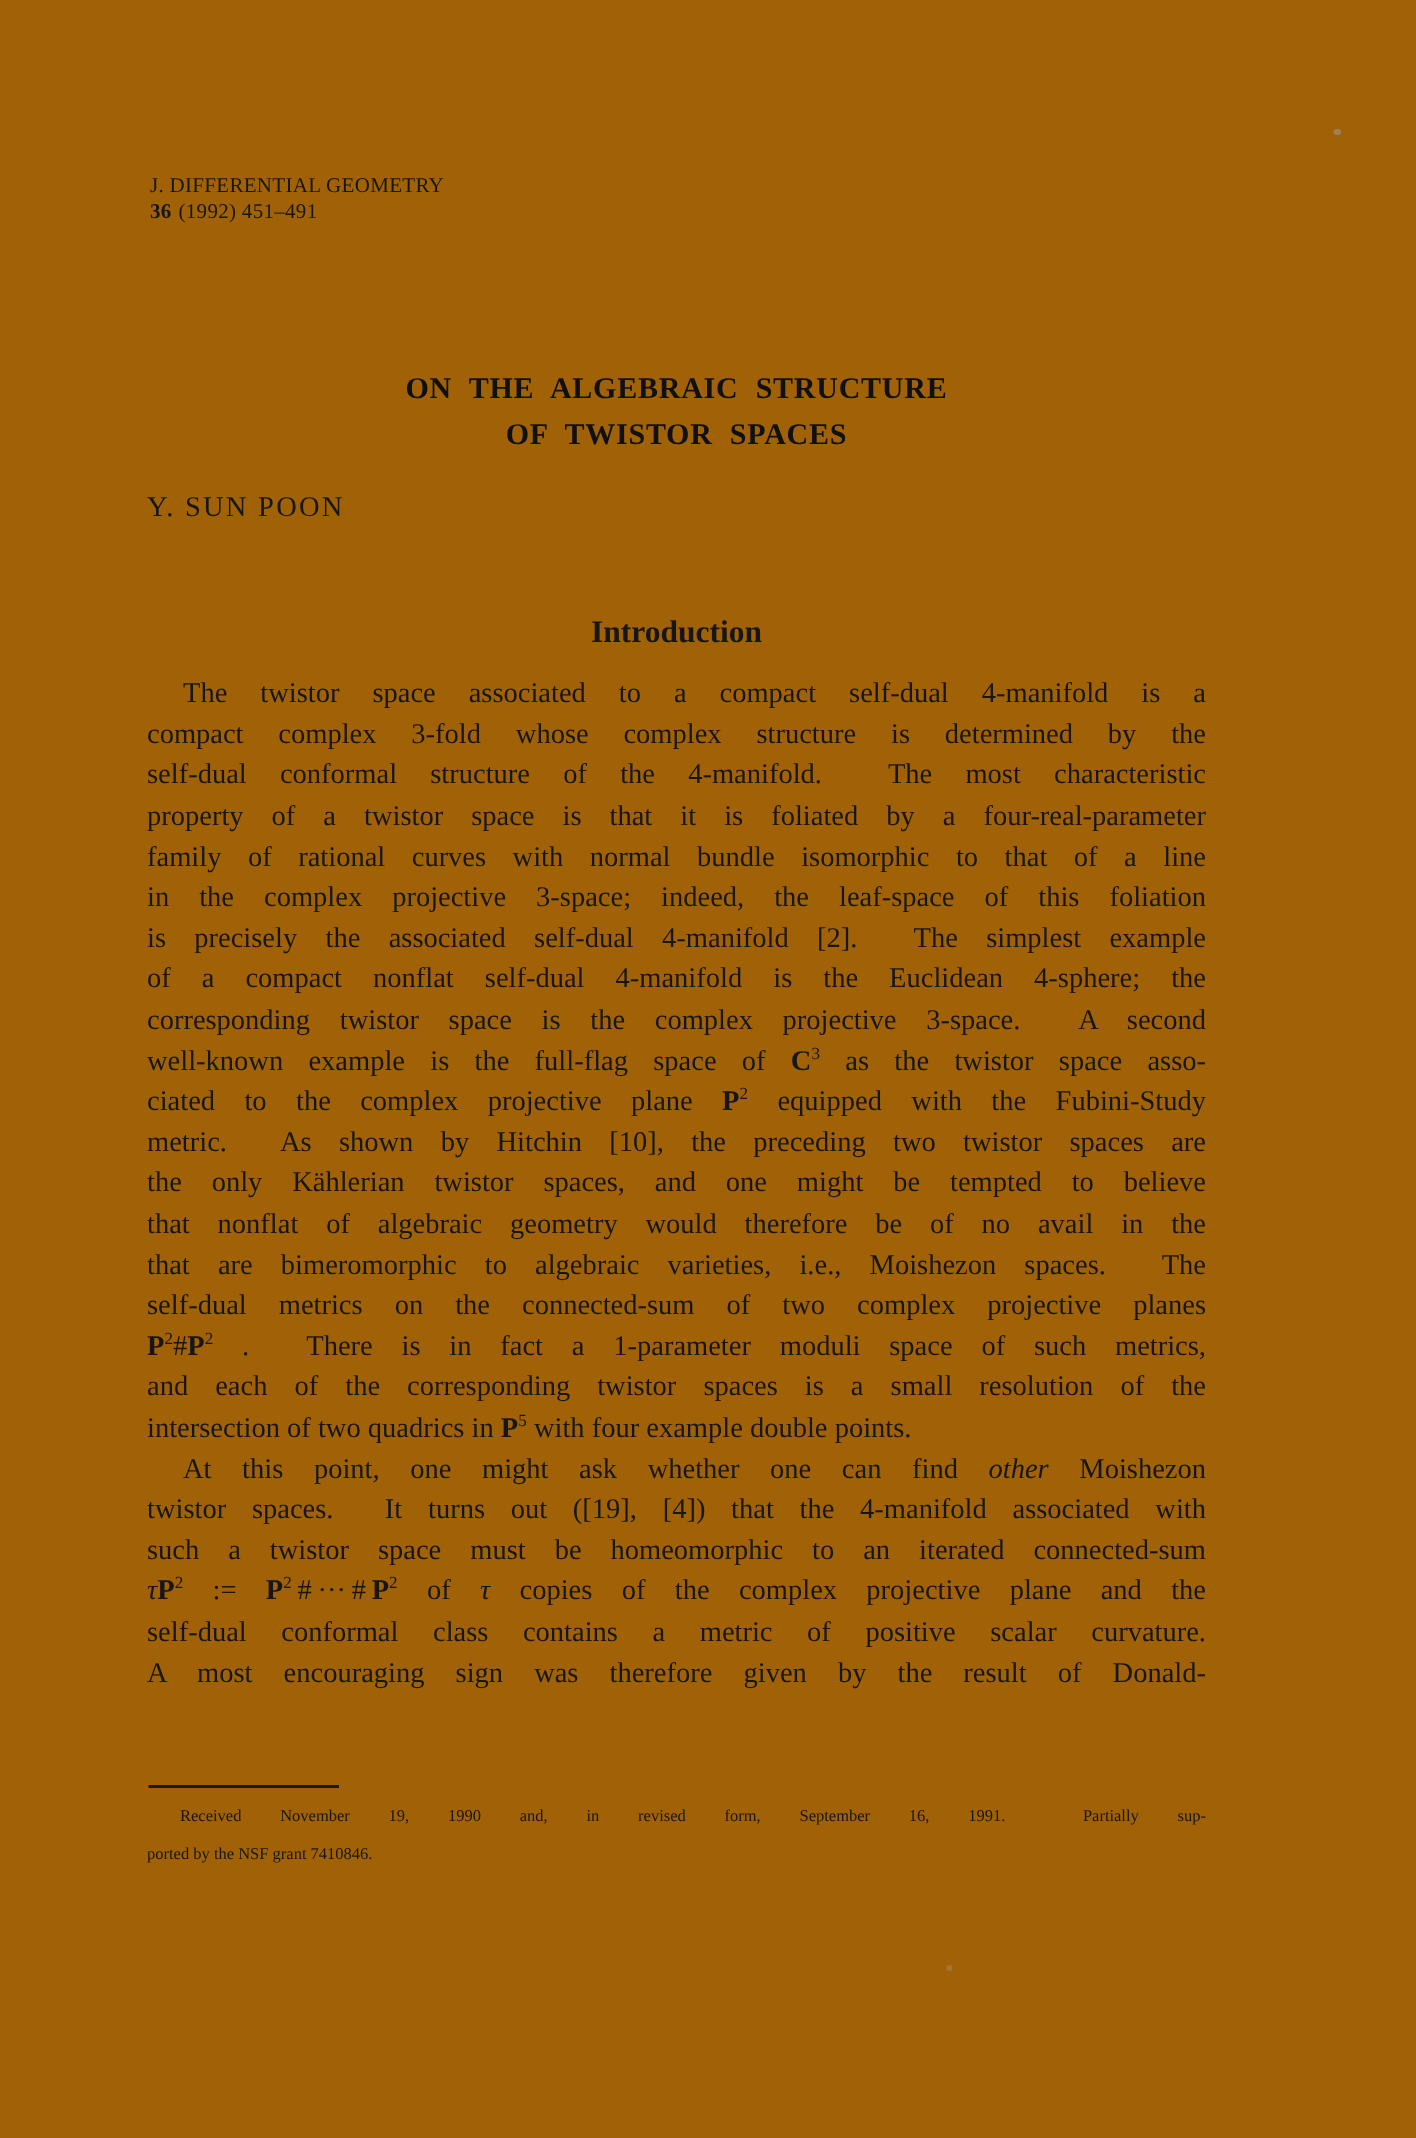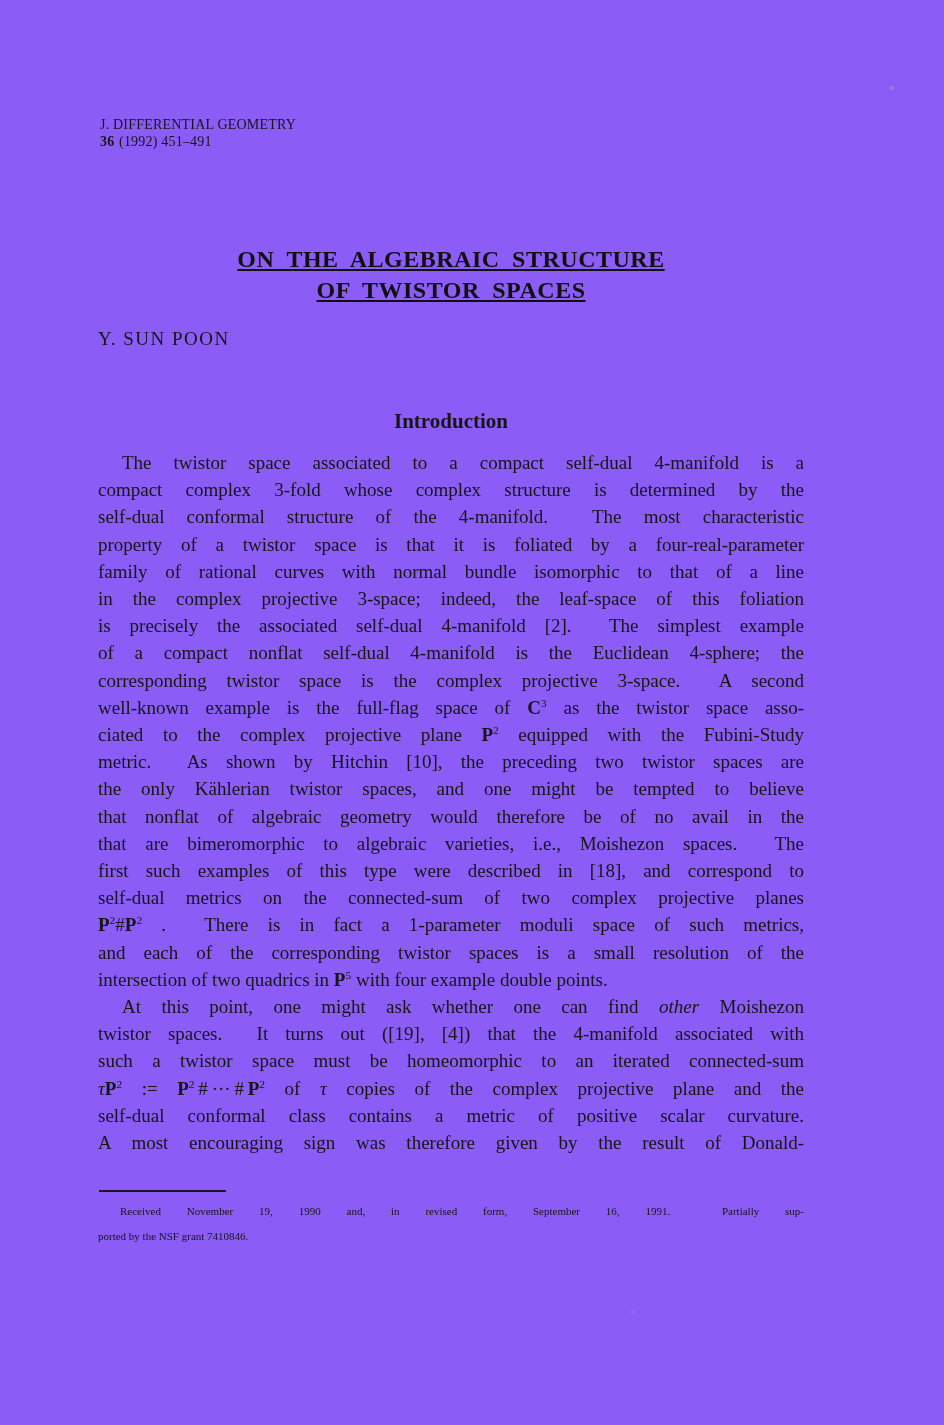--- a/index.html
+++ b/index.html
@@ -1,34 +1,34 @@
 <!DOCTYPE html>
 <html><head>
 <meta charset="utf-8">
 <style>
   html,body{margin:0;padding:0;background:#e8e8e6;}
   .page{
     position:relative;
     width:944px;height:1425px;
-    background:#8b5cf6;
+    background:#a16207;
     font-family:"Liberation Serif", serif;
     color:#161616;
     overflow:hidden;
     margin:0 auto;
   }
   .journal-header{
     position:absolute;left:100px;top:116px;
     font-size:14px;line-height:17px;letter-spacing:0.2px;
   }
   .journal-header .vol{font-weight:bold;}
   .journal-header .issue{margin-left:0.33em;}
   .title{
     position:absolute;left:98px;top:244px;width:706px;margin:0;
-    text-align:center;font-size:24px;font-weight:bold;line-height:31px;
-    word-spacing:6px;letter-spacing:0.5px;color:#101010;text-decoration:underline;
+    text-align:center;font-size:20px;font-weight:bold;line-height:31px;
+    word-spacing:6px;letter-spacing:0.5px;color:#101010;
   }
   .author{
     position:absolute;left:98px;top:328px;width:706px;
     text-align:left;font-size:19px;letter-spacing:1.5px;
   }
   .section-heading{
     position:absolute;left:98px;top:408px;width:706px;margin:0;
     text-align:center;font-size:21px;font-weight:bold;line-height:27px;
   }
   .body-text{
@@ -80,21 +80,20 @@
         <div class="line"><span>in the complex projective 3-space; indeed, the leaf-space of this foliation</span></div>
         <div class="line"><span>is precisely the associated self-dual 4-manifold [2].&nbsp; The simplest example</span></div>
         <div class="line"><span>of a compact nonflat self-dual 4-manifold is the Euclidean 4-sphere; the</span></div>
         <div class="line"><span>corresponding twistor space is the complex projective 3-space.&nbsp; A second</span></div>
         <div class="line"><span>well-known example is the full-flag space of </span><span class="b">C</span><span class="sup">3</span><span> as the twistor space asso-</span></div>
         <div class="line"><span>ciated to the complex projective plane </span><span class="b">P</span><span class="sup">2</span><span> equipped with the Fubini-Study</span></div>
         <div class="line"><span>metric.&nbsp; As shown by Hitchin [10], the preceding two twistor spaces are</span></div>
         <div class="line"><span>the only Kählerian twistor spaces, and one might be tempted to believe</span></div>
         <div class="line"><span>that nonflat of algebraic geometry would therefore be of no avail in the</span></div>
         <div class="line"><span>that are bimeromorphic to algebraic varieties, i.e., Moishezon spaces.&nbsp; The</span></div>
-        <div class="line"><span>first such examples of this type were described in [18], and correspond to</span></div>
         <div class="line"><span>self-dual metrics on the connected-sum of two complex projective planes</span></div>
         <div class="line"><span class="b">P</span><span class="sup">2</span><span>#</span><span class="b">P</span><span class="sup">2</span><span> .&nbsp; There is in fact a 1-parameter moduli space of such metrics,</span></div>
         <div class="line"><span>and each of the corresponding twistor spaces is a small resolution of the</span></div>
         <div class="line no-just"><span>intersection of two quadrics in </span><span class="b">P</span><span class="sup">5</span><span> with four example double points.</span></div>
       </div>
     <div class="paragraph">
         <div class="line indent"><span>At this point, one might ask whether one can find </span><span class="i">other</span><span> Moishezon</span></div>
         <div class="line"><span>twistor spaces.&nbsp; It turns out ([19], [4]) that the 4-manifold associated with</span></div>
         <div class="line"><span>such a twistor space must be homeomorphic to an iterated connected-sum</span></div>
         <div class="line"><span class="i">τ</span><span class="b">P</span><span class="sup">2</span><span> := </span><span class="b">P</span><span class="sup">2</span><span> # ··· # </span><span class="b">P</span><span class="sup">2</span><span> of </span><span class="i">τ</span><span> copies of the complex projective plane and the</span></div>

